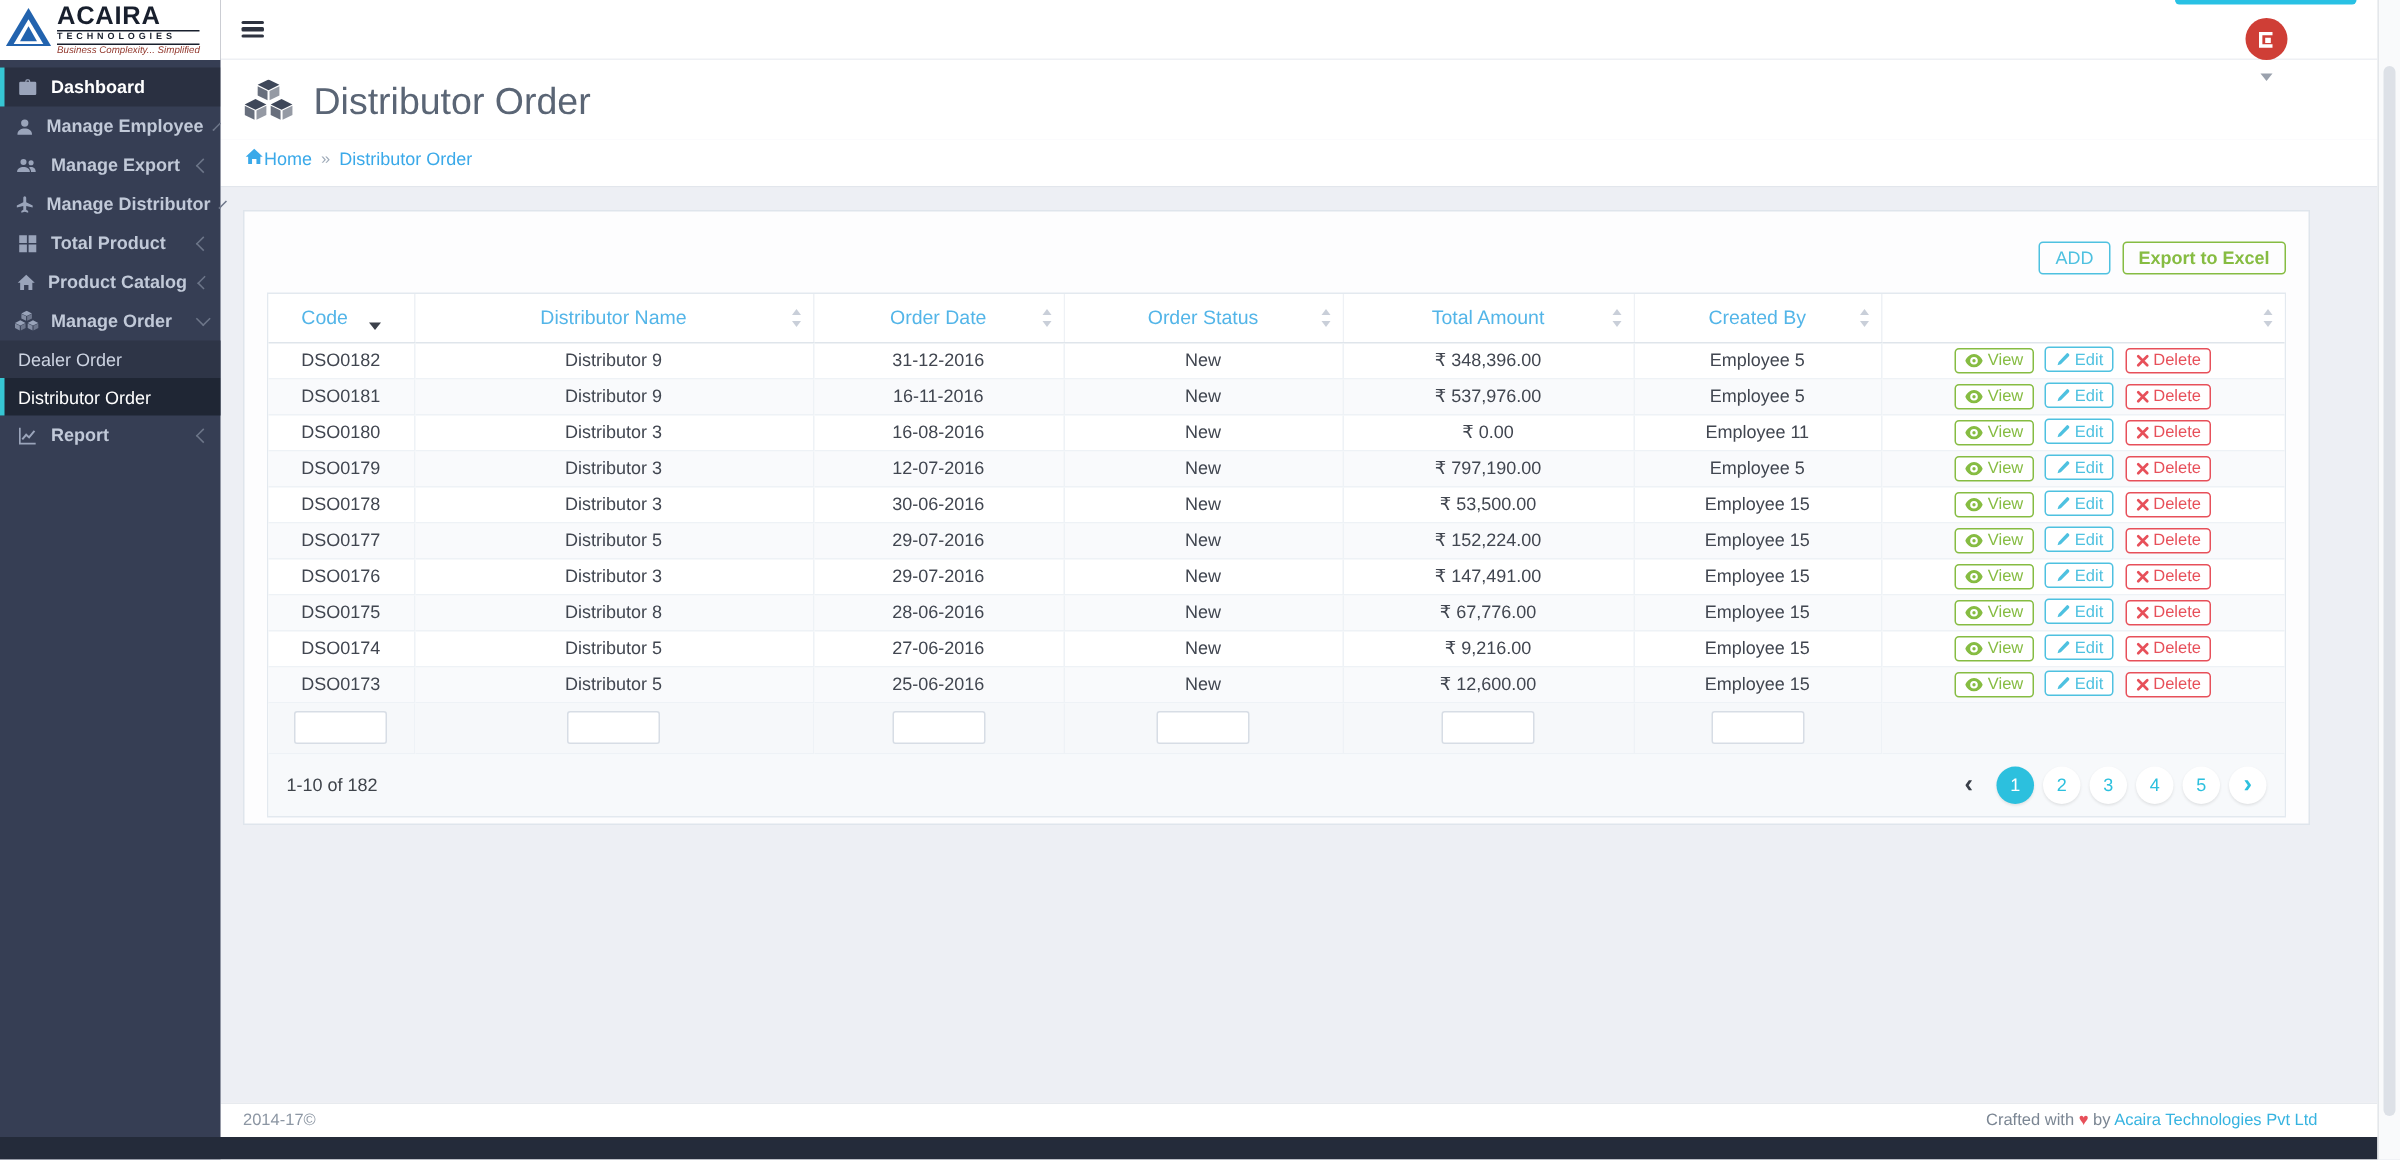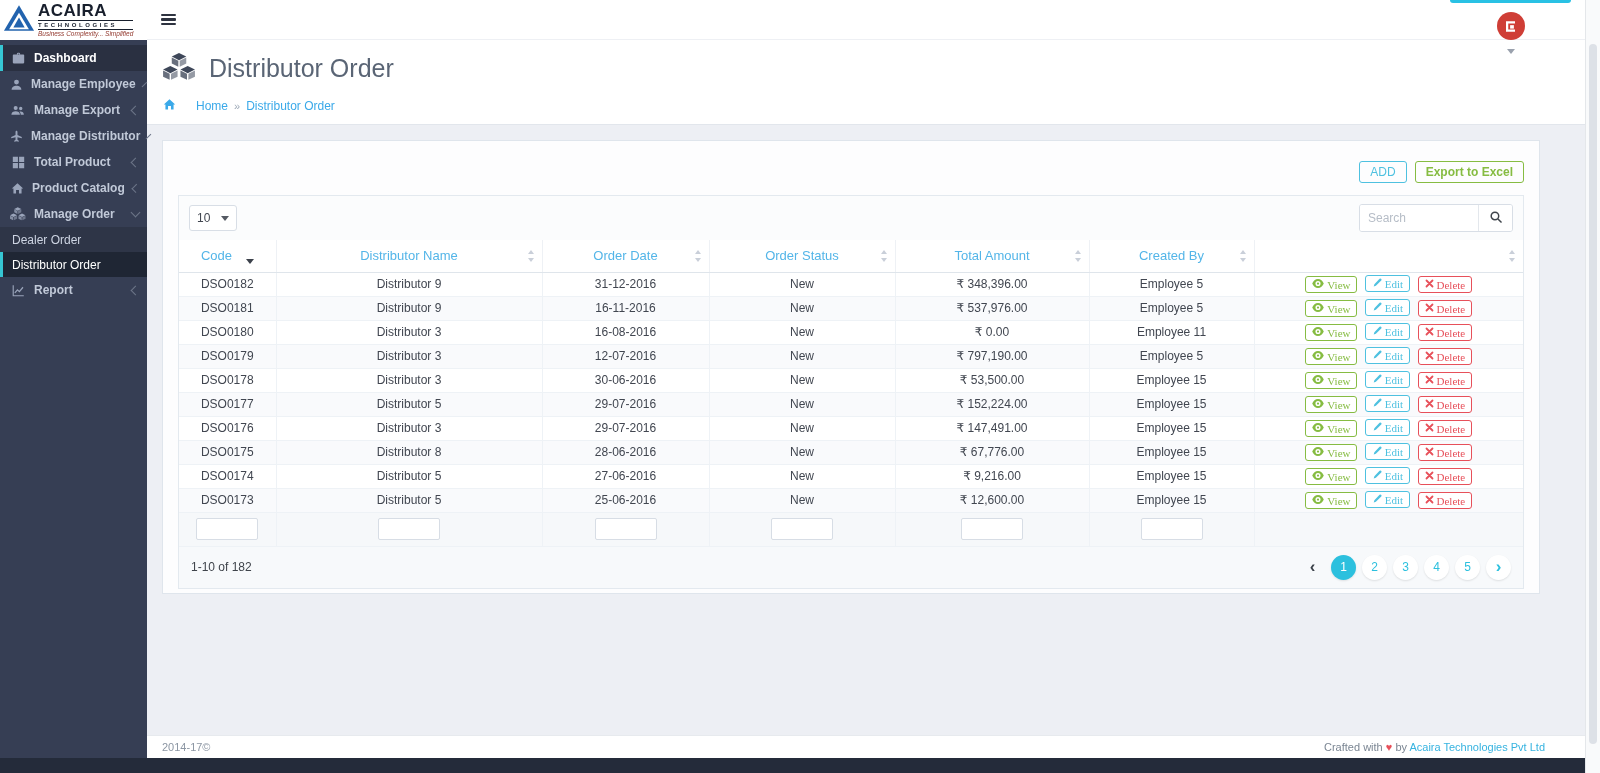--- a/index.html
+++ b/index.html
@@ -33,21 +33,21 @@
   .hamburger span { height:2.2px; background:#2e3340; border-radius:1px; }
   .top-right { display:flex; align-items:center; gap:9px;flex-direction:column; }
   .user-badge { background:#29c1e4; color:#fff; font-size:11.5px; padding:3px 9px; border-radius:3px; cursor:pointer; }
   .avatar { width:28px; height:28px; border-radius:50%; background:#cf3e36; display:flex; align-items:center; justify-content:center; cursor:pointer; }
   .caret-down { width:0; height:0; border-left:4px solid transparent; border-right:4px solid transparent; border-top:5px solid #9aa1ad; cursor:pointer; }
 
   .page-head { background:#fff; padding:13px 16px 9px; display:flex; align-items:center; gap:13px; }
   .page-title { font-size:25px; font-weight:400; color:#5a6575; }
   .cubes-big { color:#3e4759; }
   .breadcrumb { background:#fff; padding:5px 16px 10px; font-size:12px; display:flex; align-items:center; gap:6px; border-bottom:1px solid #e2e6ec; }
-  .crumb-link { color:#3aa9e9; text-decoration:none; display:flex; align-items:center; gap:20px; cursor:pointer; }
+  .crumb-link { color:#3aa9e9; text-decoration:none; display:flex; align-items:center; gap:0; cursor:pointer; }
   .crumb-sep { color:#9eaab8; font-size:11px; }
 
   .content { padding:15px 45px 0 15px; }
 
   .panel { background:#fdfdfe; border:1px solid #dfe5ec; }
   .panel-head { padding:8px 15px; border-bottom:1px solid #e4e9f0; background:#fafbfc; font-size:14px; color:#434a54; }
   .panel-head b { font-weight:700; }
   .panel-body { padding:12px 15px 4px; }
   .btn-row { display:flex; justify-content:flex-end; gap:8px; margin:8px 0 12px; }
   .btn-add { background:transparent; border:1px solid #4ec1e0; color:#4ec1e0; font-size:12px; padding:3px 10px; border-radius:3px; cursor:pointer; font-family:inherit; }
@@ -70,21 +70,21 @@
   tbody tr.data-row:nth-child(even) { background:#f9fafc; }
   .col-code{width:97px}.col-name{width:266px}.col-date{width:167px}.col-status{width:186px}.col-amount{width:194px}.col-created_by{width:165px}
   .sort-both { position:absolute; right:7px; top:50%; margin-top:-6px; width:8px; height:12px; }
   .sort-both::before { content:""; position:absolute; top:0; left:1px; border-left:3.5px solid transparent; border-right:3.5px solid transparent; border-bottom:4.5px solid #c9cfd9; }
   .sort-both::after { content:""; position:absolute; bottom:0; left:1px; border-left:3.5px solid transparent; border-right:3.5px solid transparent; border-top:4.5px solid #c9cfd9; }
   .sort-desc { display:inline-block; margin-left:10px; position:relative; top:4px; border-left:4px solid transparent; border-right:4px solid transparent; border-top:5px solid #3c414b; }
   .filter-row td { background:#f6f8fa; height:34px; border-top:1px solid #e6ebf1; }
   .filter-input { width:62px; height:22px; border:1px solid #d7dde5; border-radius:2px; background:#fff; outline:none; padding:0 4px; font-family:inherit; }
 
   .actions-cell { white-space:nowrap; }
-  .row-btn { display:inline-flex; align-items:flex-start; gap:3px; font-size:11px; padding:1.5px 6px; border-radius:3px; background:#fff; cursor:pointer; font-family:Liberation Serif, serif; margin:0 2px; }
+  .row-btn { display:inline-flex; align-items:center; gap:3px; font-size:11px; padding:1.5px 6px; border-radius:3px; background:#fff; cursor:pointer; font-family:Liberation Sans, sans-serif; margin:0 2px; }
   .btn-view { border:1px solid #86bc42; color:#86bc42; }
   .btn-edit { border:1px solid #4ec1e0; color:#4ec1e0; }
   .btn-delete { border:1px solid #e7505a; color:#e7505a; }
   .row-btn .i { display:flex; }
 
   .dt-footer { display:flex; justify-content:space-between; align-items:center; padding:8px 12px; background:#f7f9fb; }
   .dt-info { color:#3f444b; }
   .pager { display:flex; align-items:center; gap:6px; }
   .page-circle { width:25px; height:25px; border-radius:50%; background:#fff; color:#2cc0de; display:flex; align-items:center; justify-content:center; font-size:12px; box-shadow:0 1px 2px rgba(0,0,0,.10); cursor:pointer; }
   .page-circle.active { background:#2cc0de; color:#fff; }
@@ -273,37 +273,20 @@
 
   <div class="content">
     <div class="panel">
       <div class="panel-body">
         <div class="btn-row">
           <button class="btn-add">ADD</button>
           <button class="btn-export">Export to Excel</button>
         </div>
 
         <div class="dt-wrapper">
-          <div class="dt-toolbar">
-            <div class="len-select">
-              <span>10</span>
-              <span class="caret-down"></span>
-            </div>
-            <div class="search-group">
-              <input type="text" placeholder="Search" style="">
-              <button class="search-btn">
-                <span>
-                  <svg viewBox="0 0 16 16" width="14" height="14">
-                      <circle cx="6.8" cy="6.8" r="4.3" fill="none" stroke="currentColor" stroke-width="1.7"></circle>
-                      <path d="M10.2 10.2L14.3 14.3" stroke="currentColor" stroke-width="1.7"></path>
-                    </svg>
-                </span>
-              </button>
-            </div>
-          </div>
 
           <table>
             <thead>
                 <tr>
                   <th class="col-code">
     <span>Code</span>
     <span class="sort-desc"></span>
   </th>
                   <th class="col-name">
     <span>Distributor Name</span>

